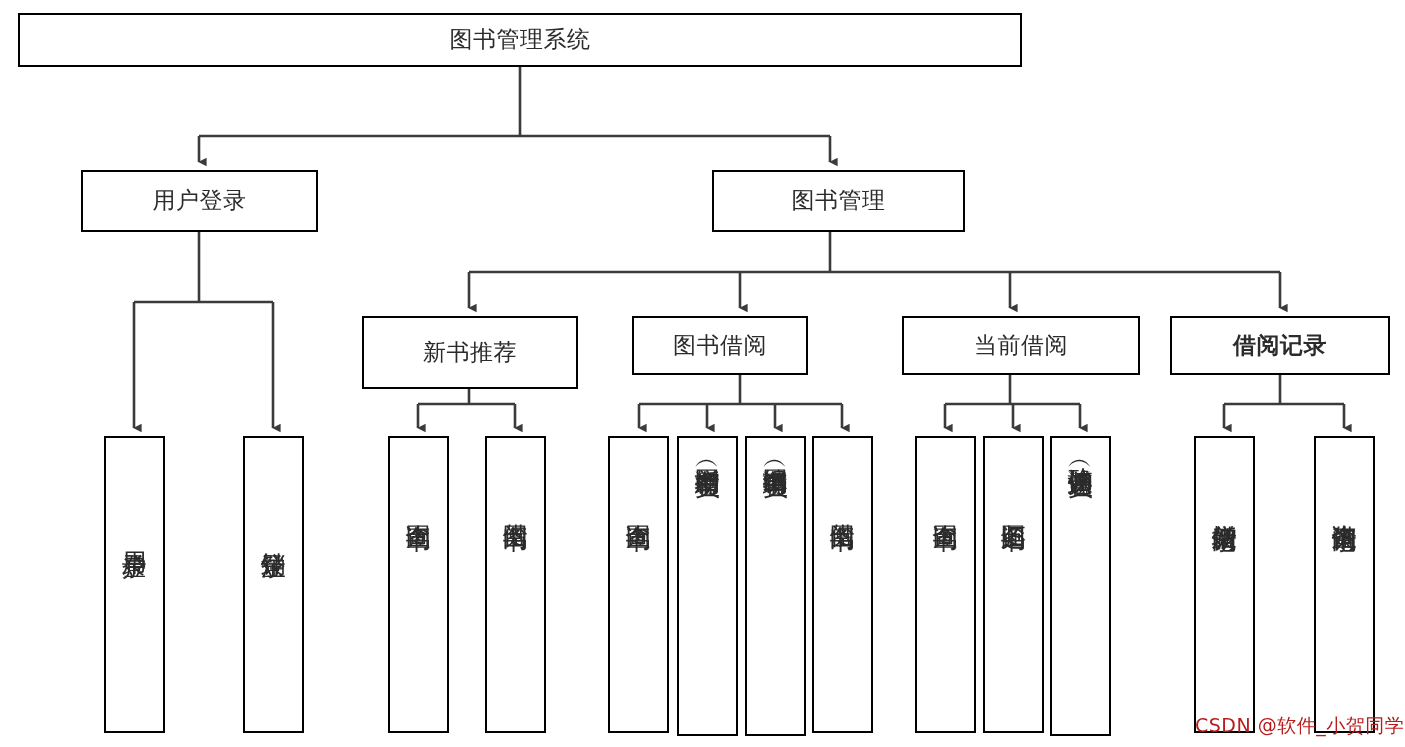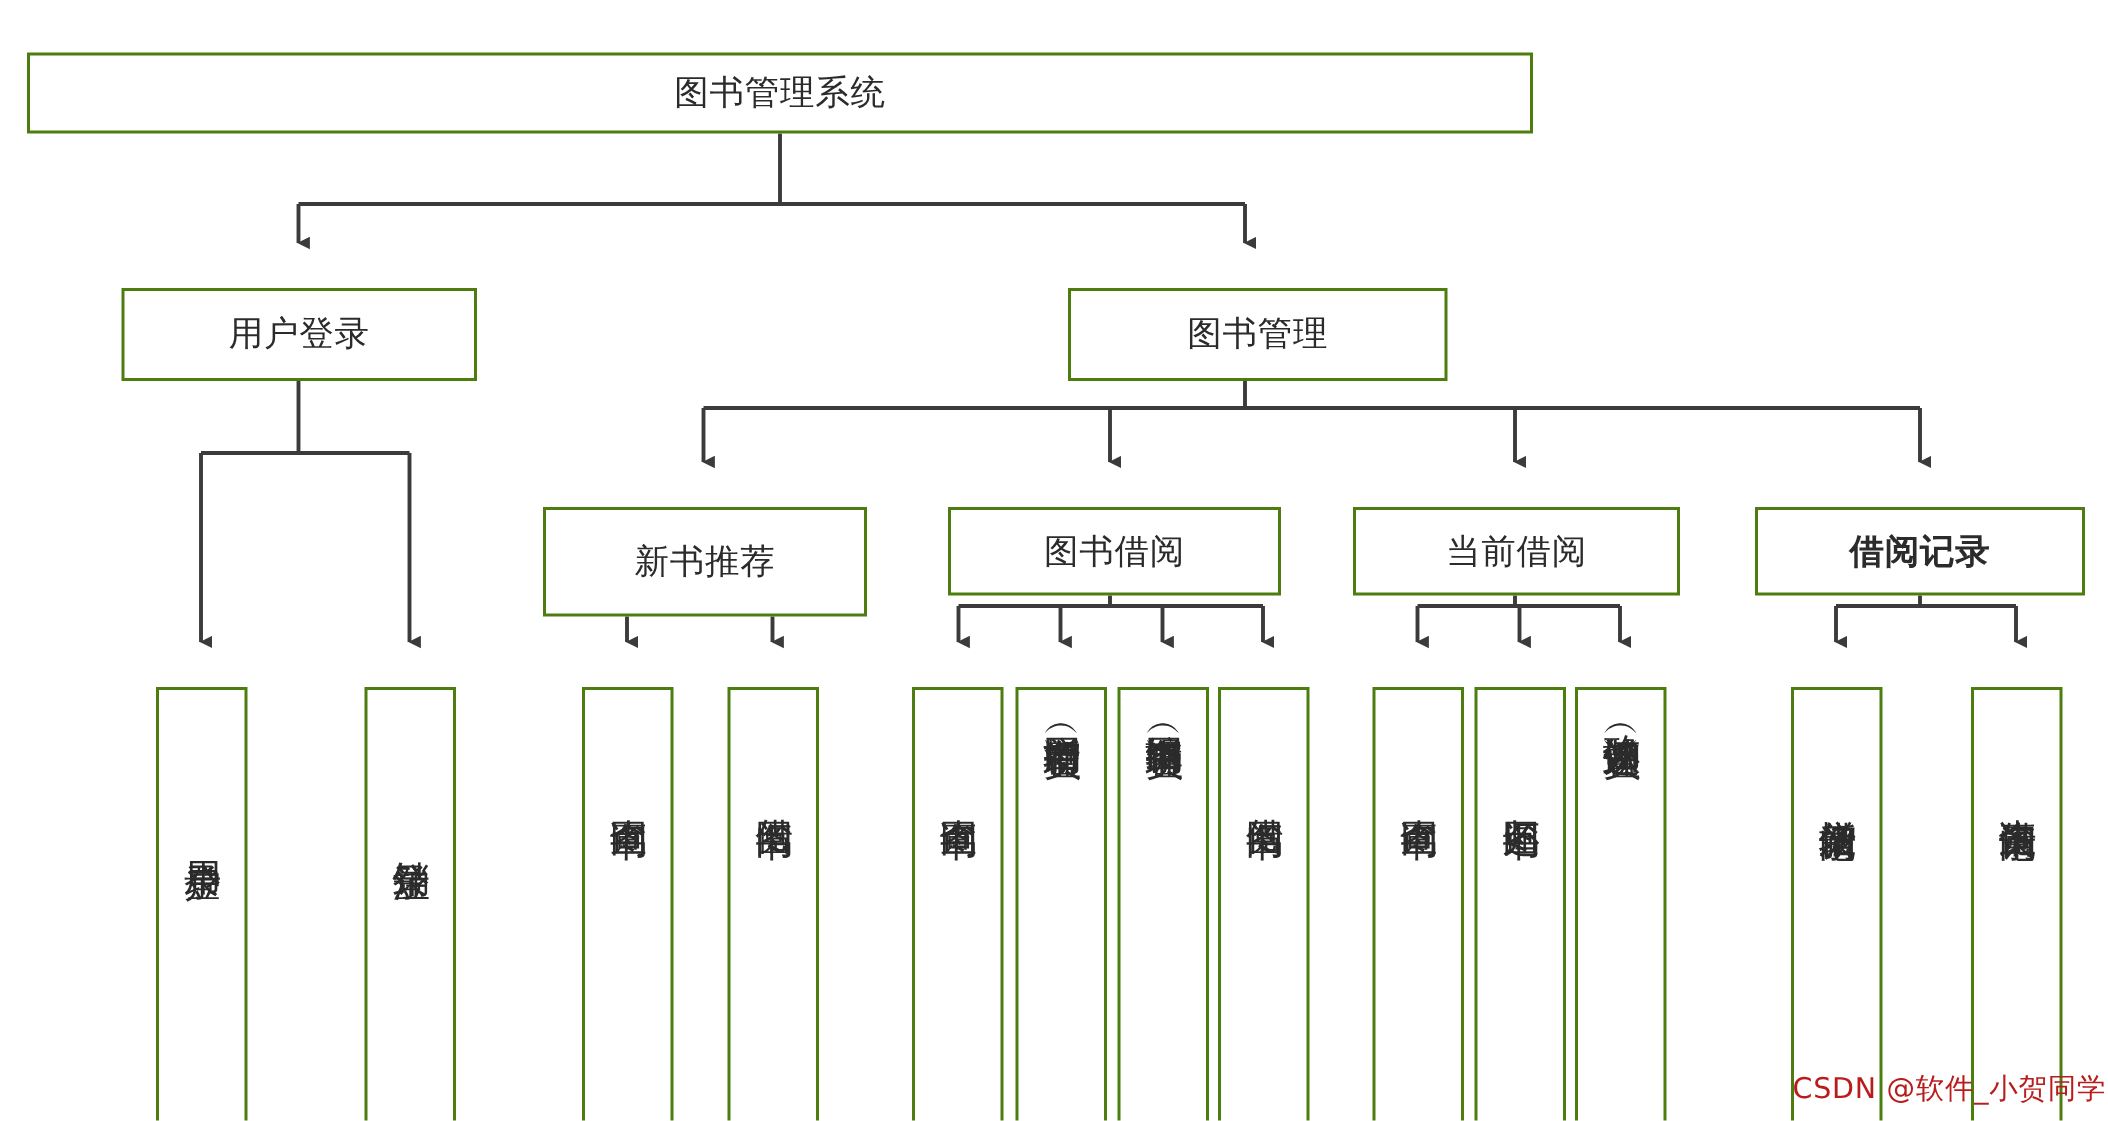--- a/index.html
+++ b/index.html
@@ -25,26 +25,25 @@
     left: 0;
     top: 0;
     width: 1405px;
     height: 747px;
     pointer-events: none;
   }
   .node {
     position: absolute;
     box-sizing: border-box;
     background: #ffffff;
-    border: 2px solid #4d7c0f;
+    border: 2px solid #000000;
     display: flex;
     align-items: center;
     justify-content: center;
     color: #2b2b2b;
-    margin-top: 22px;
   }
   .node .label {
     display: block;
     text-align: center;
     line-height: 1.12;
     letter-spacing: 0.5px;
   }
   .node.horiz .label {
     writing-mode: horizontal-tb;
     font-size: 23px;
@@ -147,25 +146,25 @@
   </div>
 
   <div class="node horiz" style="left:712px; top:170px; width:253px; height:62px;">
     <span class="label">图书管理</span>
   </div>
 
   <div class="node horiz" style="left:362px; top:316px; width:216px; height:73px;">
     <span class="label">新书推荐</span>
   </div>
 
-  <div class="node horiz" style="left:632px; top:316px; width:222px; height:59px;">
+  <div class="node horiz" style="left:632px; top:316px; width:176px; height:59px;">
     <span class="label">图书借阅</span>
   </div>
 
-  <div class="node horiz" style="left:902px; top:316px; width:218px; height:59px;">
+  <div class="node horiz" style="left:902px; top:316px; width:238px; height:59px;">
     <span class="label">当前借阅</span>
   </div>
 
   <div class="node horiz" style="left:1170px; top:316px; width:220px; height:59px;font-weight:bold;">
     <span class="label">借阅记录</span>
   </div>
 
   <div class="node vert mid" style="left:104px; top:436px; width:61px; height:297px;">
     <span class="label">用户登录</span>
   </div>

